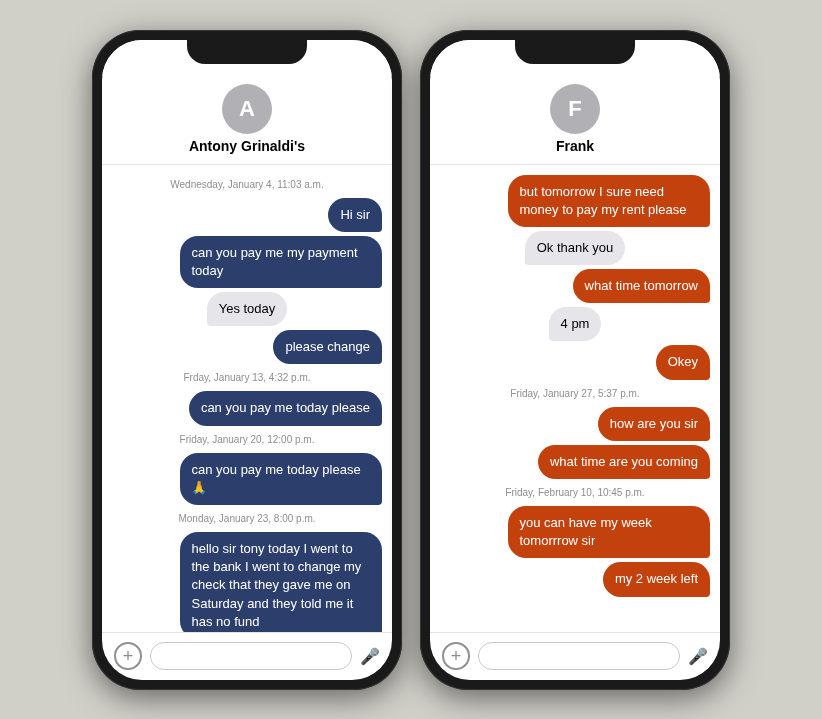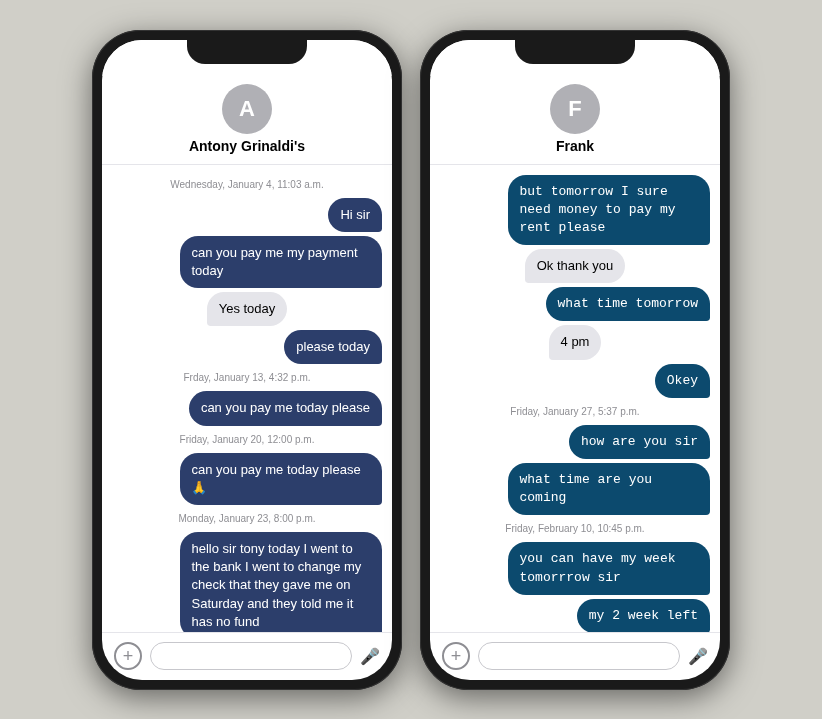--- a/index.html
+++ b/index.html
@@ -110,24 +110,23 @@
       border-radius: 18px;
       font-size: 13px;
       line-height: 1.4;
     }
     .bubble.sent {
       background: #2c3e6b;
       color: #fff;
       border-bottom-right-radius: 4px;
     }
     .bubble.sent.green {
-      background: #0c4a6e;
+      background: #c2410c;
       color: #fff;
       border-bottom-right-radius: 4px;
-      font-family: Liberation Mono, monospace;
     }
     .bubble.received {
       background: #e5e5ea;
       color: #000;
       border-bottom-left-radius: 4px;
     }
     .input-bar {
       height: 48px;
       border-top: 1px solid #e5e5ea;
       display: flex;
@@ -180,21 +179,21 @@
         <div class="bubble-row sent">
           <div class="bubble sent">Hi sir</div>
         </div>
         <div class="bubble-row sent">
           <div class="bubble sent">can you pay me my payment today</div>
         </div>
         <div class="bubble-row received">
           <div class="bubble received">Yes today</div>
         </div>
         <div class="bubble-row sent">
-          <div class="bubble sent">please today</div>
+          <div class="bubble sent">please change</div>
         </div>
 
         <div class="timestamp">Frday, January 13, 4:32 p.m.</div>
 
         <div class="bubble-row sent">
           <div class="bubble sent">can you pay me today please</div>
         </div>
 
         <div class="timestamp">Friday, January 20, 12:00 p.m.</div>
 

